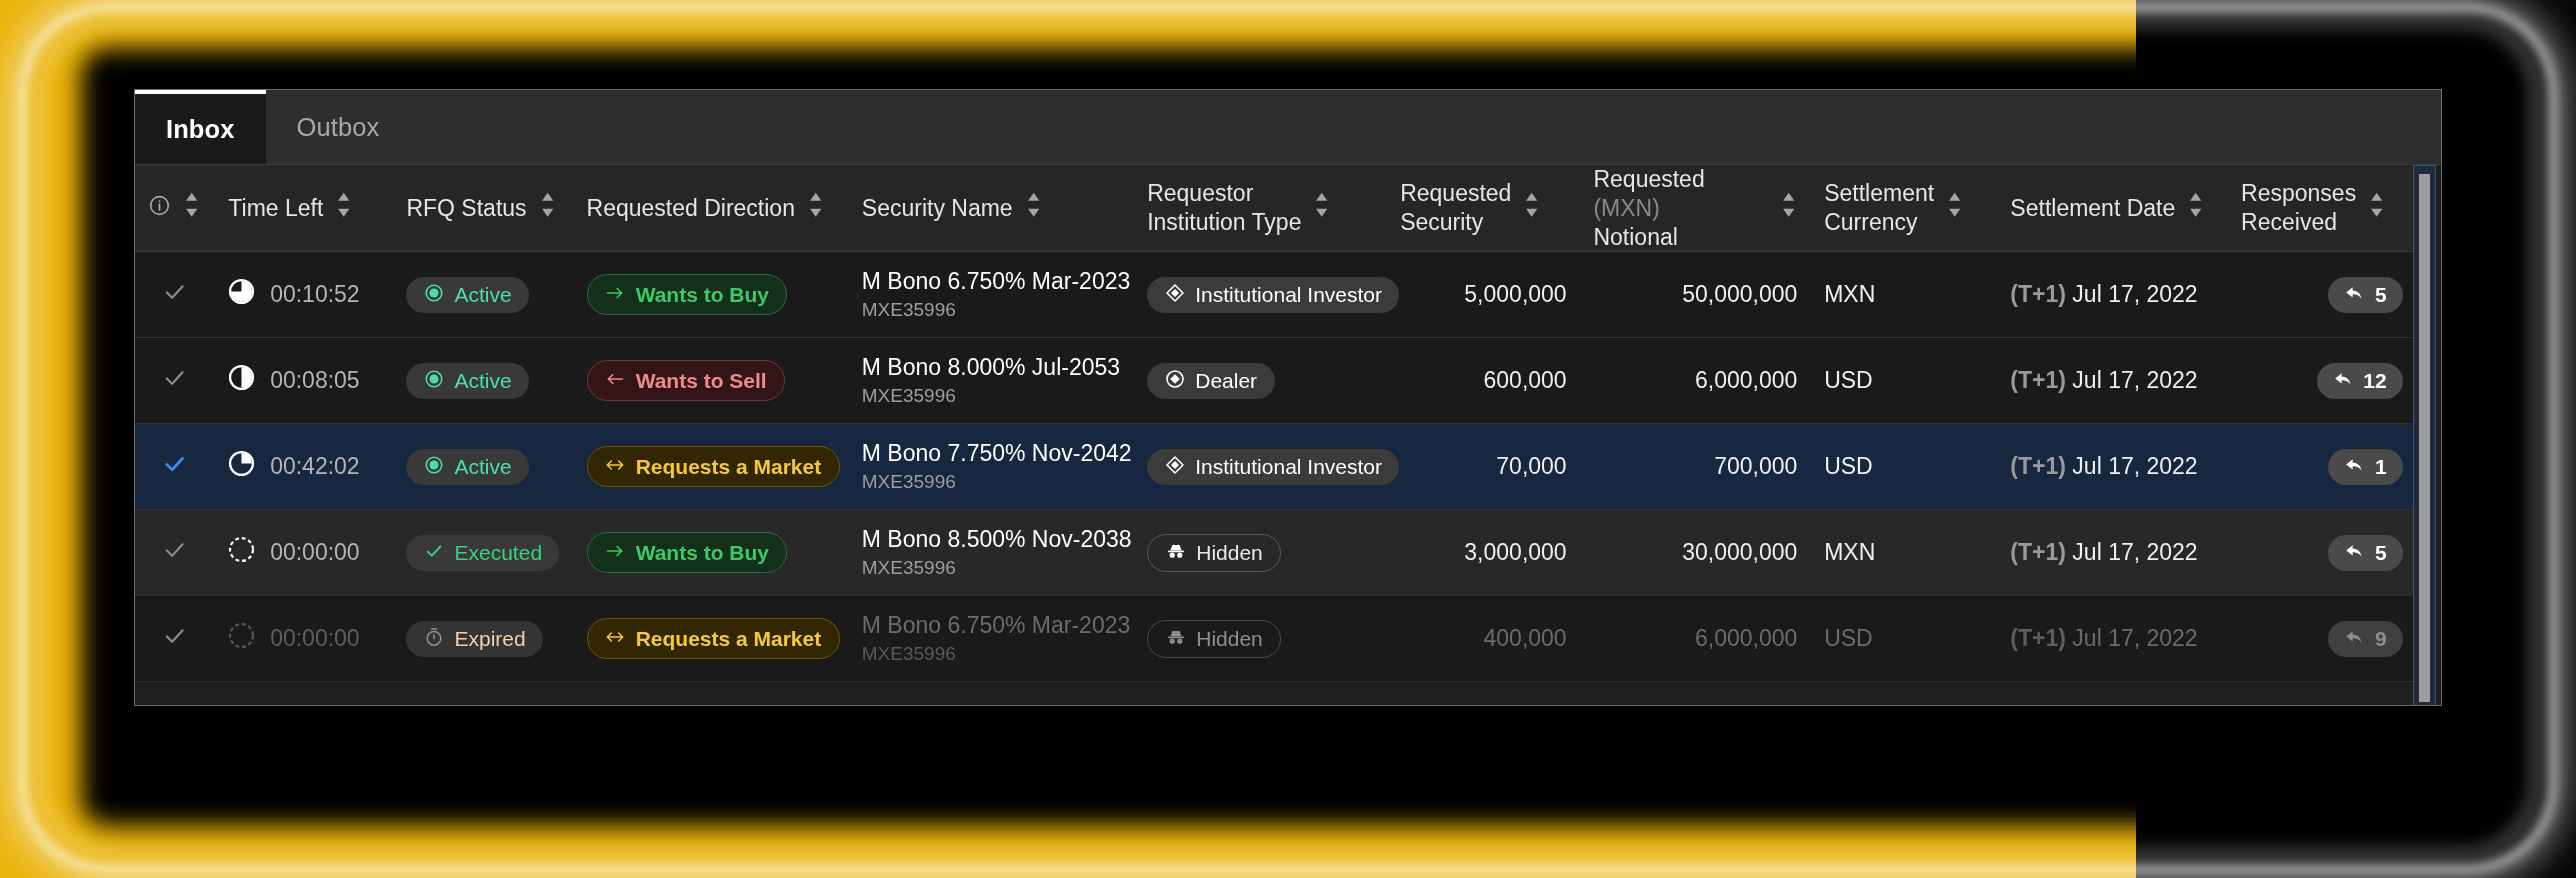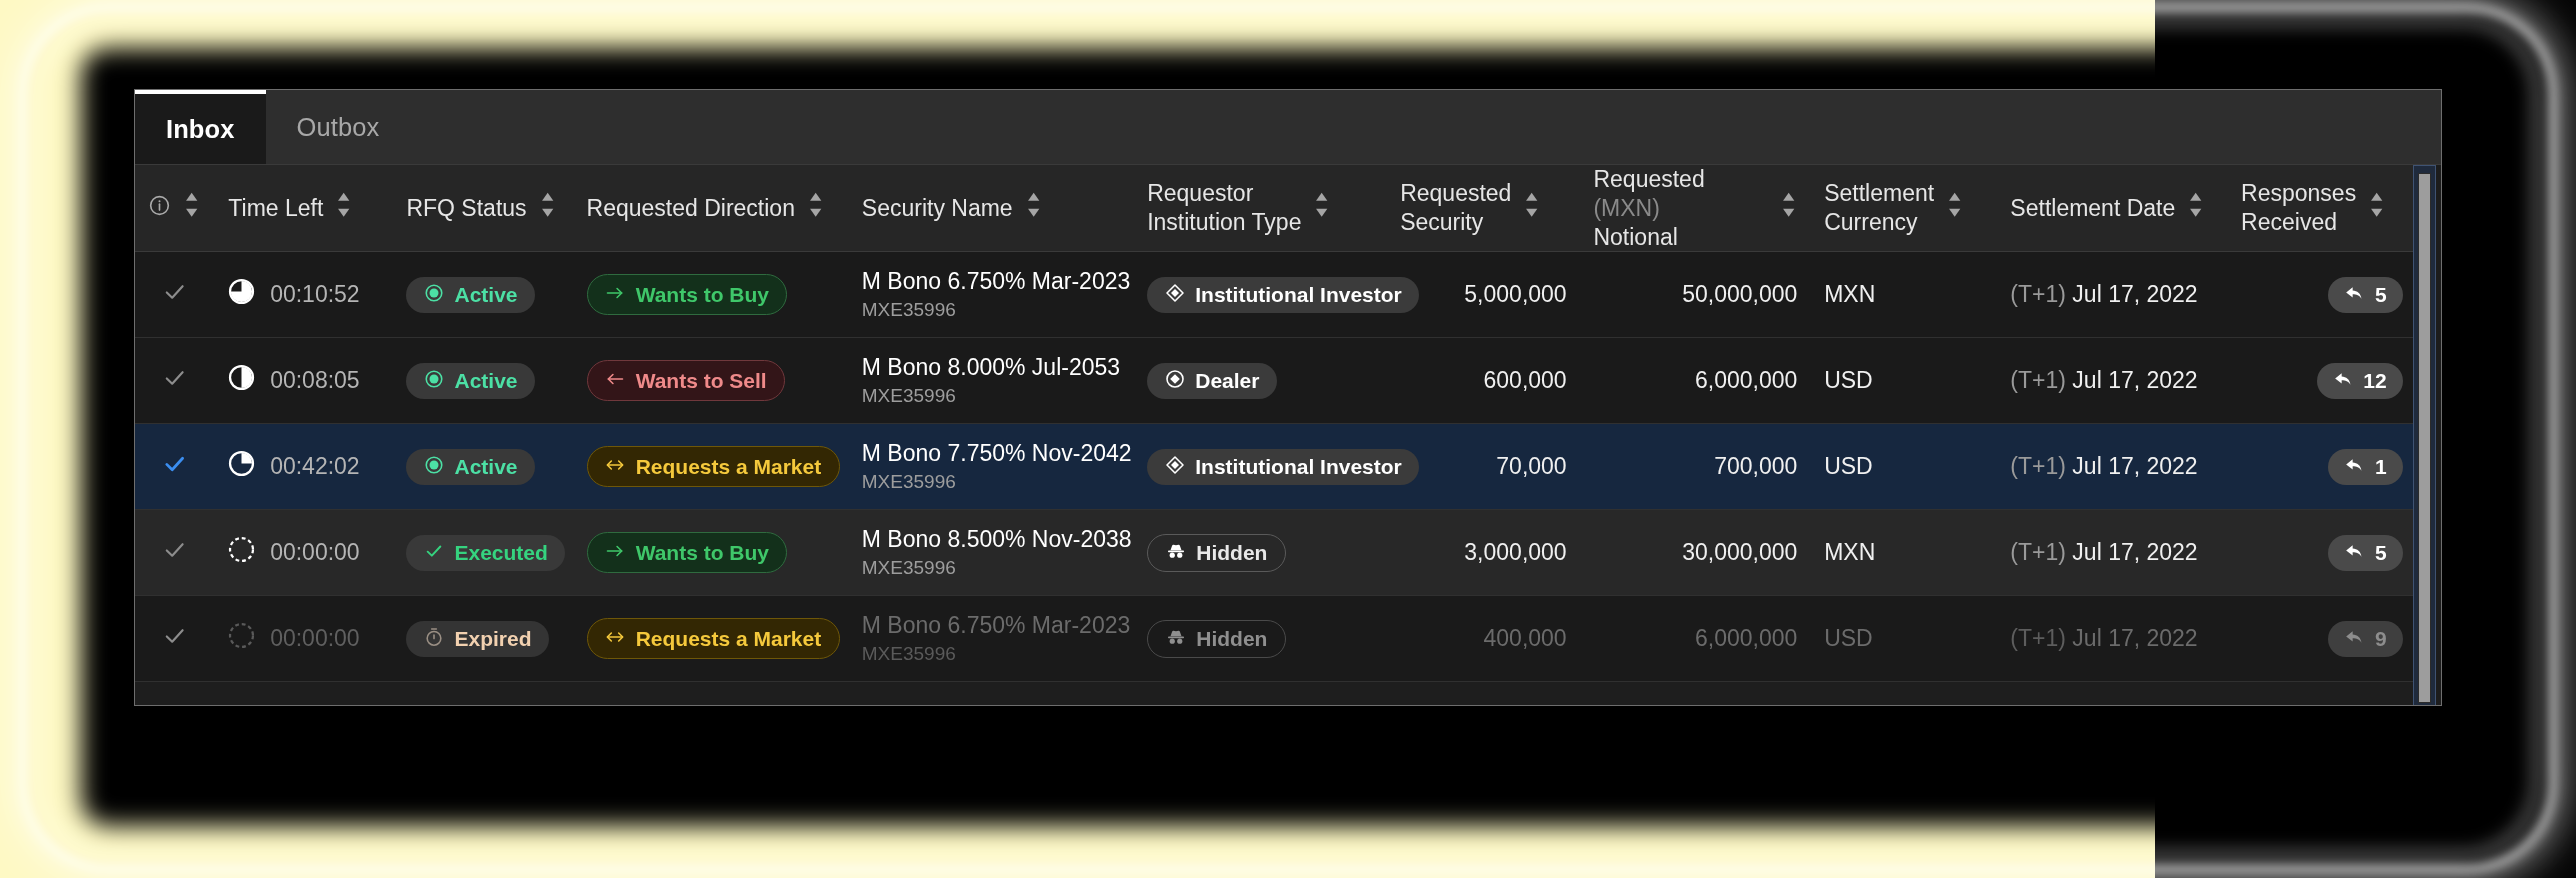--- a/index.html
+++ b/index.html
@@ -10,22 +10,21 @@
     width: 2576px;
     height: 878px;
     overflow: hidden;
     font-family: "Liberation Sans", sans-serif;
   }
 
   #stage {
     position: relative;
     width: 2136px;
     height: 878px;
-    background: #fef9c3;
-    padding-left: 19px;
+    background: #eab308;
   }
 
   
   .glow {
     position: absolute;
     left: 27px;
     top: 12px;
     width: 2522px;
     height: 853px;
     border-radius: 81px;
@@ -181,21 +180,20 @@
   .pill {
     display: inline-flex;
     align-items: center;
     gap: 10.7px;
     padding: 6.7px 17.4px;
     border-radius: 670px;
     font-size: 21px;
     line-height: 1;
     white-space: nowrap;
     box-sizing: border-box;
-    font-weight: bold;
   }
   .pill .gi { flex: 0 0 auto; width: 20px; height: 20px; display:inline-block; }
 
   
   .pill.status { background: #393939; }
   .pill.status.active   { color: #4ce0a5; }
   .pill.status.executed { color: #35d37f; }
   .pill.status.expired  { color: #f2d1b0; }
   tr.row-dim .pill.status { background: #343434; }
 
@@ -216,21 +214,21 @@
     color: #ffffff;
     font-size: 21px;
     padding: 6.7px 16px;
     font-weight: bold;
   }
   tr.row-dim .pill.resp { background: #3f3f3f; color: #8d8d8d; }
   tr.row-dim .pill.resp .gi path { fill: #8d8d8d; }
   .respcell { text-align: right; }
 
   
-  .tprefix { color: #9a9a9a; }
+  .tprefix { color: #9a9a9a; font-weight: bold; }
   tr.row-dim .tprefix { color: #5d5d5d; }
 
   
   .secname { line-height: 1.18; }
   .secname .sn { color: #ffffff; font-size: 23px; display:block; }
   .secname .isin { color: #9d9d9d; font-size: 19px; display:block; margin-top: 4px; }
   tr.row-dim .secname .sn { color: #6b6b6b; }
   tr.row-dim .secname .isin { color: #5a5a5a; }
 
   

